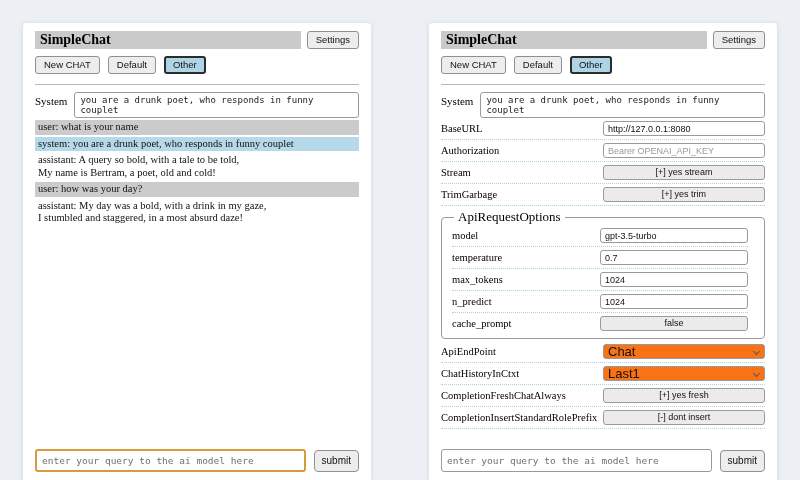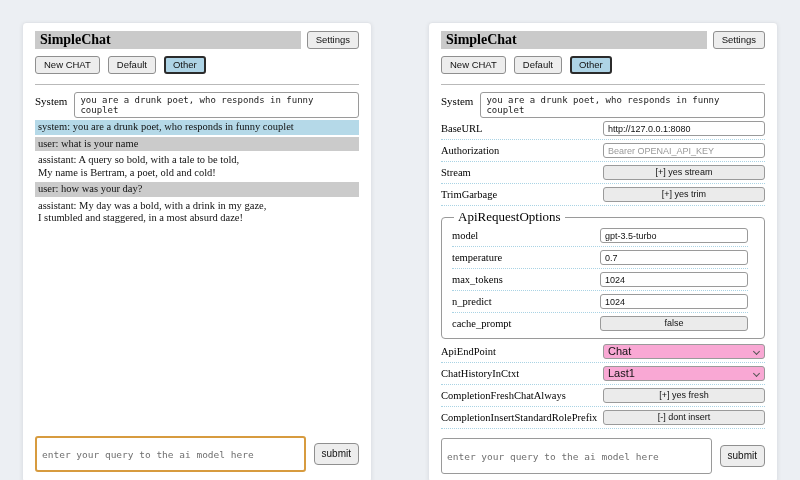--- a/index.html
+++ b/index.html
@@ -63,41 +63,41 @@
   }
   .ctl-input::placeholder{color:#9a9a9a;}
   .ctl-btn{
     width:100%;box-sizing:border-box;height:15px;
     background:#ebebeb;border:1px solid #9a9a9a;border-radius:3px;
     font-family:"Liberation Sans", sans-serif;font-size:9px;color:#111;
     text-align:center;line-height:13px;cursor:pointer;padding:0;
   }
   .ctl-select{
     position:relative;width:100%;box-sizing:border-box;height:15px;
-    background:#f9a8d4;border:1px solid #9a9a9a;border-radius:3px;
-    font-family:"Liberation Sans", sans-serif;font-size:11px;color:#111;
+    background:#f97316;border:1px solid #9a9a9a;border-radius:3px;
+    font-family:"Liberation Sans", sans-serif;font-size:13px;color:#111;
     line-height:13px;padding:0 16px 0 4px;cursor:pointer;
   }
   .chev{
     position:absolute;right:5px;top:4px;width:4px;height:4px;
     border-right:1px solid #555;border-bottom:1px solid #555;
     transform:rotate(45deg);
   }
   fieldset.aro{
     margin:3px 0 2px 0;border:1px solid #9a9a9a;border-radius:4px;
     padding:0 16px 4px 10px;
   }
   fieldset.aro legend{font-size:13px;padding:0 4px;margin-left:2px;}
   fieldset.aro .srow:last-child{border-bottom:none;}
 
   
   .bottom-hr{margin-top:auto;border:none;border-top:1px solid #b9b9b9;margin-bottom:8px;}
   .query-row{display:flex;gap:8px;align-items:center;}
   input.query{
-    flex:1;height:36px;box-sizing:border-box;border-radius:3px;padding:0 5px;
+    flex:1;height:23px;box-sizing:border-box;border-radius:3px;padding:0 5px;
     font-family:"DejaVu Sans Mono", monospace;font-size:9.5px;color:#555;background:#fff;
     border:1px solid #9a9a9a;
   }
   input.query.hl{border:2px solid #d79b3f;}
   input.query::placeholder{color:#6f6f6f;}
   .btn.submit{padding:4px 7px;font-size:10px;border-radius:4px;}
 </style>
 </head>
 <body>
 
@@ -110,25 +110,25 @@
     <button class="btn">New CHAT</button>
     <button class="btn">Default</button>
     <button class="btn active">Other</button>
   </div>
   <hr class="div">
   <div class="system-row">
     <span class="lbl">System</span>
     <textarea class="sys" style="">you are a drunk poet, who responds in funny couplet</textarea>
   </div>
   <div class="chat-area">
+    <p class="msg role-user">
+      <span>user: what is your name</span>
+    </p>
     <p class="msg role-system">
       <span>system: you are a drunk poet, who responds in funny couplet</span>
-    </p>
-    <p class="msg role-user">
-      <span>user: what is your name</span>
     </p>
     <p class="msg role-assistant">
       <span>assistant: A query so bold, with a tale to be told,</span>
       <span>My name is Bertram, a poet, old and cold!</span>
     </p>
     <p class="msg role-user">
       <span>user: how was your day?</span>
     </p>
     <p class="msg role-assistant">
       <span>assistant: My day was a bold, with a drink in my gaze,</span>

